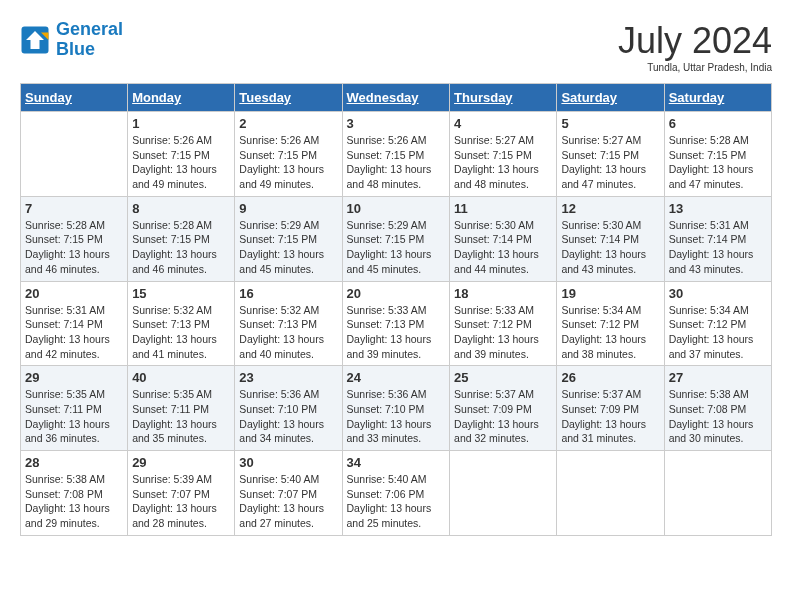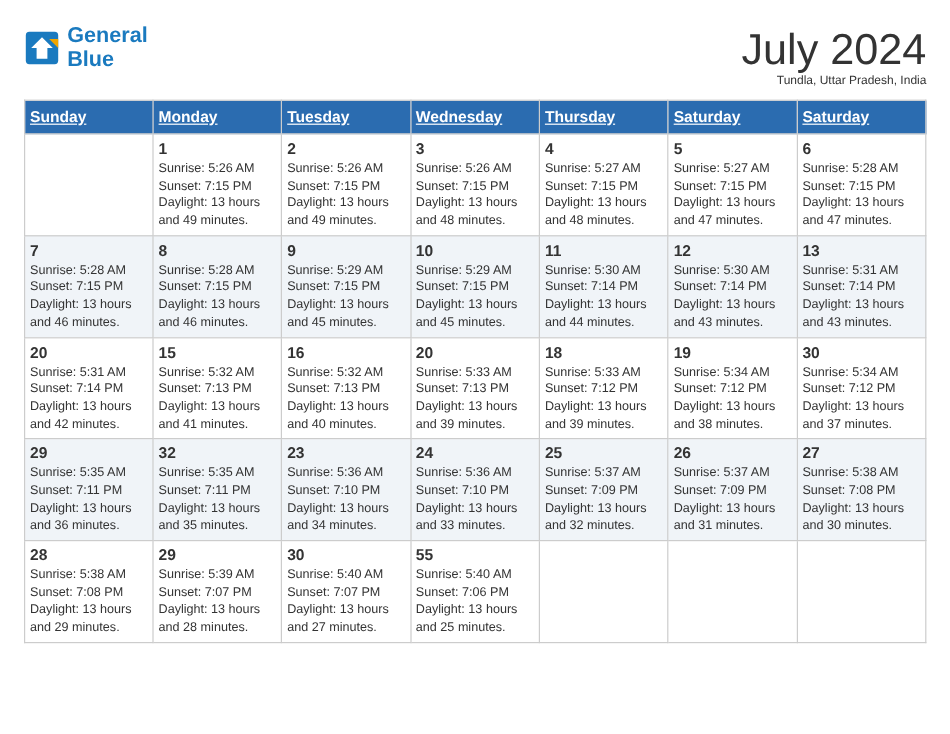--- a/index.html
+++ b/index.html
@@ -209,21 +209,21 @@
           <div class="day-number">30</div>
           <div class="day-info">Sunrise: 5:34 AM<br>Sunset: 7:12 PM<br>Daylight: 13 hours and 37 minutes.</div>
         </td>
       </tr>
       <tr>
         <td>
           <div class="day-number">29</div>
           <div class="day-info">Sunrise: 5:35 AM<br>Sunset: 7:11 PM<br>Daylight: 13 hours and 36 minutes.</div>
         </td>
         <td>
-          <div class="day-number">32</div>
+          <div class="day-number">40</div>
           <div class="day-info">Sunrise: 5:35 AM<br>Sunset: 7:11 PM<br>Daylight: 13 hours and 35 minutes.</div>
         </td>
         <td>
           <div class="day-number">23</div>
           <div class="day-info">Sunrise: 5:36 AM<br>Sunset: 7:10 PM<br>Daylight: 13 hours and 34 minutes.</div>
         </td>
         <td>
           <div class="day-number">24</div>
           <div class="day-info">Sunrise: 5:36 AM<br>Sunset: 7:10 PM<br>Daylight: 13 hours and 33 minutes.</div>
         </td>
@@ -247,21 +247,21 @@
         </td>
         <td>
           <div class="day-number">29</div>
           <div class="day-info">Sunrise: 5:39 AM<br>Sunset: 7:07 PM<br>Daylight: 13 hours and 28 minutes.</div>
         </td>
         <td>
           <div class="day-number">30</div>
           <div class="day-info">Sunrise: 5:40 AM<br>Sunset: 7:07 PM<br>Daylight: 13 hours and 27 minutes.</div>
         </td>
         <td>
-          <div class="day-number">55</div>
+          <div class="day-number">34</div>
           <div class="day-info">Sunrise: 5:40 AM<br>Sunset: 7:06 PM<br>Daylight: 13 hours and 25 minutes.</div>
         </td>
         <td class="empty-cell"></td>
         <td class="empty-cell"></td>
         <td class="empty-cell"></td>
       </tr>
     </tbody>
 </table>
 
 </body></html>

